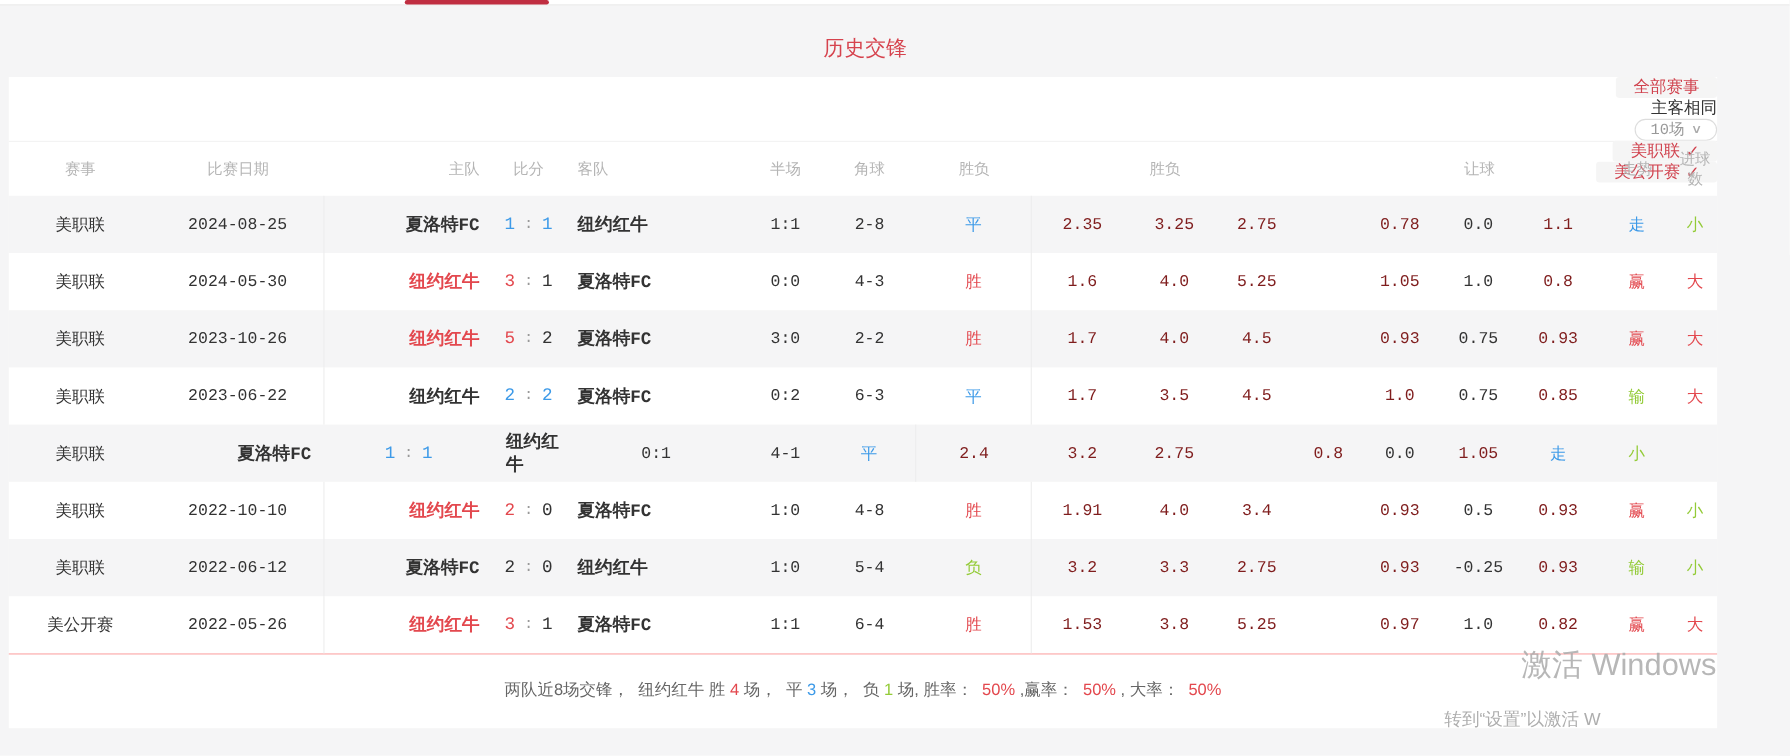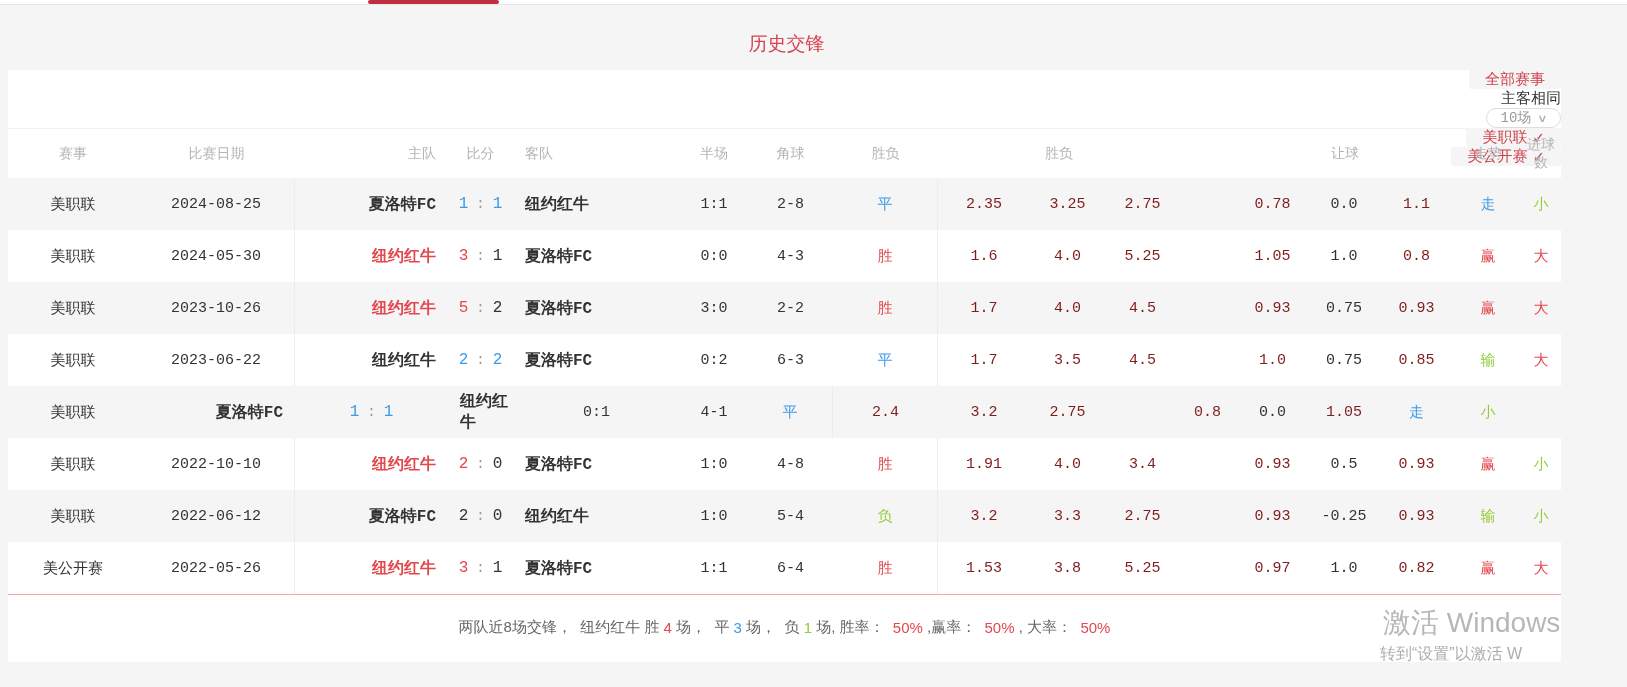--- a/index.html
+++ b/index.html
@@ -64,23 +64,23 @@
   .summary { height:66px; border-top:1px solid #fca5a5; display:flex;
              align-items:center; justify-content:center; font-size:15px; color:#666; }
   .summary span { white-space:pre; }
   
   .c-red   { color:#e3484e; }
   .c-blue  { color:#3d9ae8; }
   .c-green { color:#93cb37; }
   .c-dark  { color:#333; }
   .c-gray  { color:#666; }
   
-  .wm1 { position:absolute; top:604px; left:1383px; font-size:28px; color:#ababab;
+  .wm1 { position:absolute; top:586px; left:1383px; font-size:28px; color:#ababab;
          opacity:.85; white-space:nowrap;text-align:center; }
-  .wm2 { position:absolute; top:644px; left:1380px; font-size:16px; color:#a5a5a5;
+  .wm2 { position:absolute; top:644px; left:1313px; font-size:16px; color:#a5a5a5;
          opacity:.9; white-space:nowrap; }
 </style>
 </head>
 <body>
 
 <div class="topbar">
   <div class="tab-indicator"></div>
 </div>
 
 <div class="section-title">历史交锋</div>

